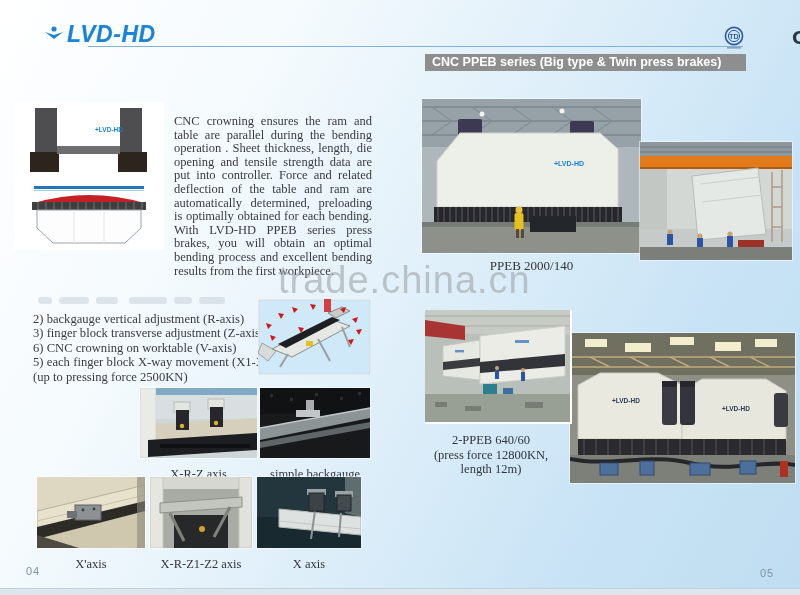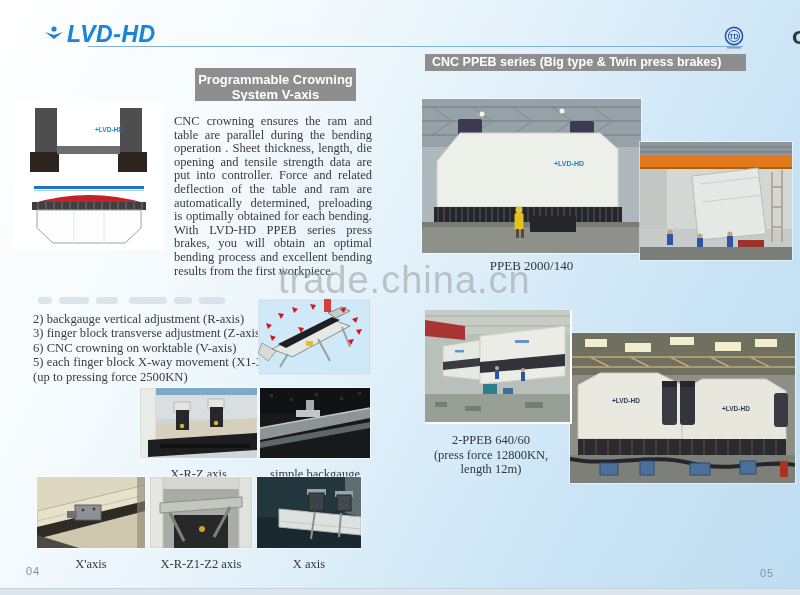--- a/index.html
+++ b/index.html
@@ -45,24 +45,20 @@
   <div class="abs hrule" style="left:88px;top:46px;width:655px;"></div>
 
   <svg class="abs" style="left:722px;top:26px;" width="24" height="26" viewBox="0 0 24 26">
     <circle cx="12" cy="10" r="8.6" fill="none" stroke="#2b57a8" stroke-width="1.6"></circle>
     <circle cx="12" cy="10" r="5.6" fill="none" stroke="#2b57a8" stroke-width="1"></circle>
     <text x="12" y="13" text-anchor="middle" font-size="7" font-weight="bold" fill="#2b57a8" font-family="Liberation Sans,sans-serif">TD</text>
     <rect x="5" y="21" width="14" height="1.6" fill="#8fa0b5"></rect>
   </svg>
   <div class="abs ce" style="left:753px;top:28px;margin-left:39px;">CE</div>
 
-  <div class="abs gray-box" style="left:195px;top:68px;width:161px;height:33px;">
-    <div>Programmable Crowning</div>
-    <div>System V-axis</div>
-  </div>
 
   <svg class="abs" style="left:14px;top:102px;" width="150" height="148" viewBox="0 0 150 148">
     <rect x="0" y="0" width="150" height="148" fill="#ffffff"></rect>
     <rect x="21" y="6" width="22" height="50" fill="#4e4e50"></rect>
     <rect x="106" y="6" width="22" height="50" fill="#4e4e50"></rect>
     <rect x="16" y="50" width="29" height="20" fill="#2e241e"></rect>
     <rect x="104" y="50" width="29" height="20" fill="#2e241e"></rect>
     <rect x="43" y="44" width="63" height="8" fill="#6e6e70"></rect>
     <text x="95" y="30" text-anchor="middle" font-size="6.5" font-weight="bold" fill="#1a7fd4" font-family="Liberation Sans,sans-serif">+LVD-HD</text>
     <rect x="20" y="84" width="110" height="3" fill="#2277bb"></rect>

